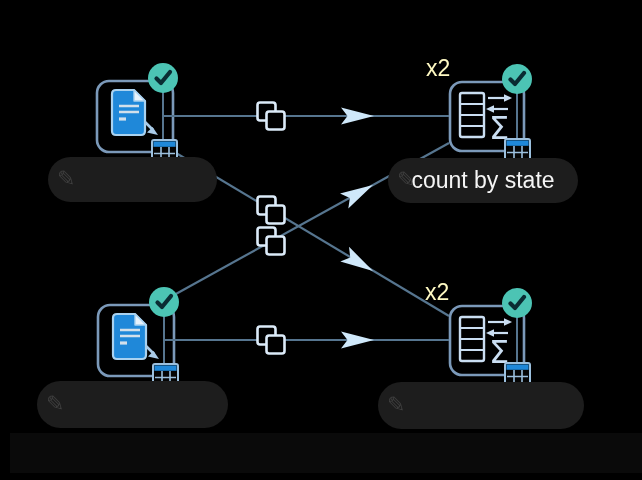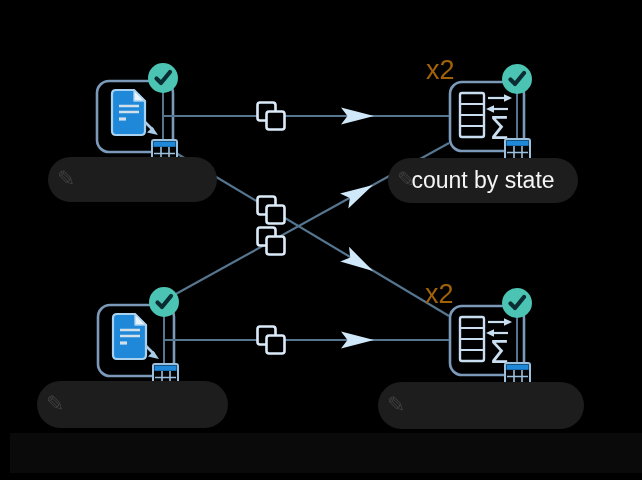--- a/index.html
+++ b/index.html
@@ -12,21 +12,21 @@
     position:absolute;background:#1d1d1d;border-radius:24px;
     color:#f5f5f5;font-size:23px;line-height:1;
     display:flex;align-items:center;justify-content:center;
     white-space:nowrap;z-index:2;
   }
   .pill .pencil{
     position:absolute;left:9px;top:50%;transform:translateY(-54%);
     color:#3e3e3e;font-size:22px;font-family:"DejaVu Sans",sans-serif;
   }
   .badge{
-    position:absolute;color:#a16207;font-size:27px;line-height:1;z-index:2;
+    position:absolute;color:#fef9c3;font-size:23px;line-height:1;z-index:2;
   }
 </style>
 </head>
 <body>
 
 <div id="canvas">
 
   <svg id="gfx" width="642" height="480" viewBox="0 0 642 480">
     <defs>
       <g id="def-check">

